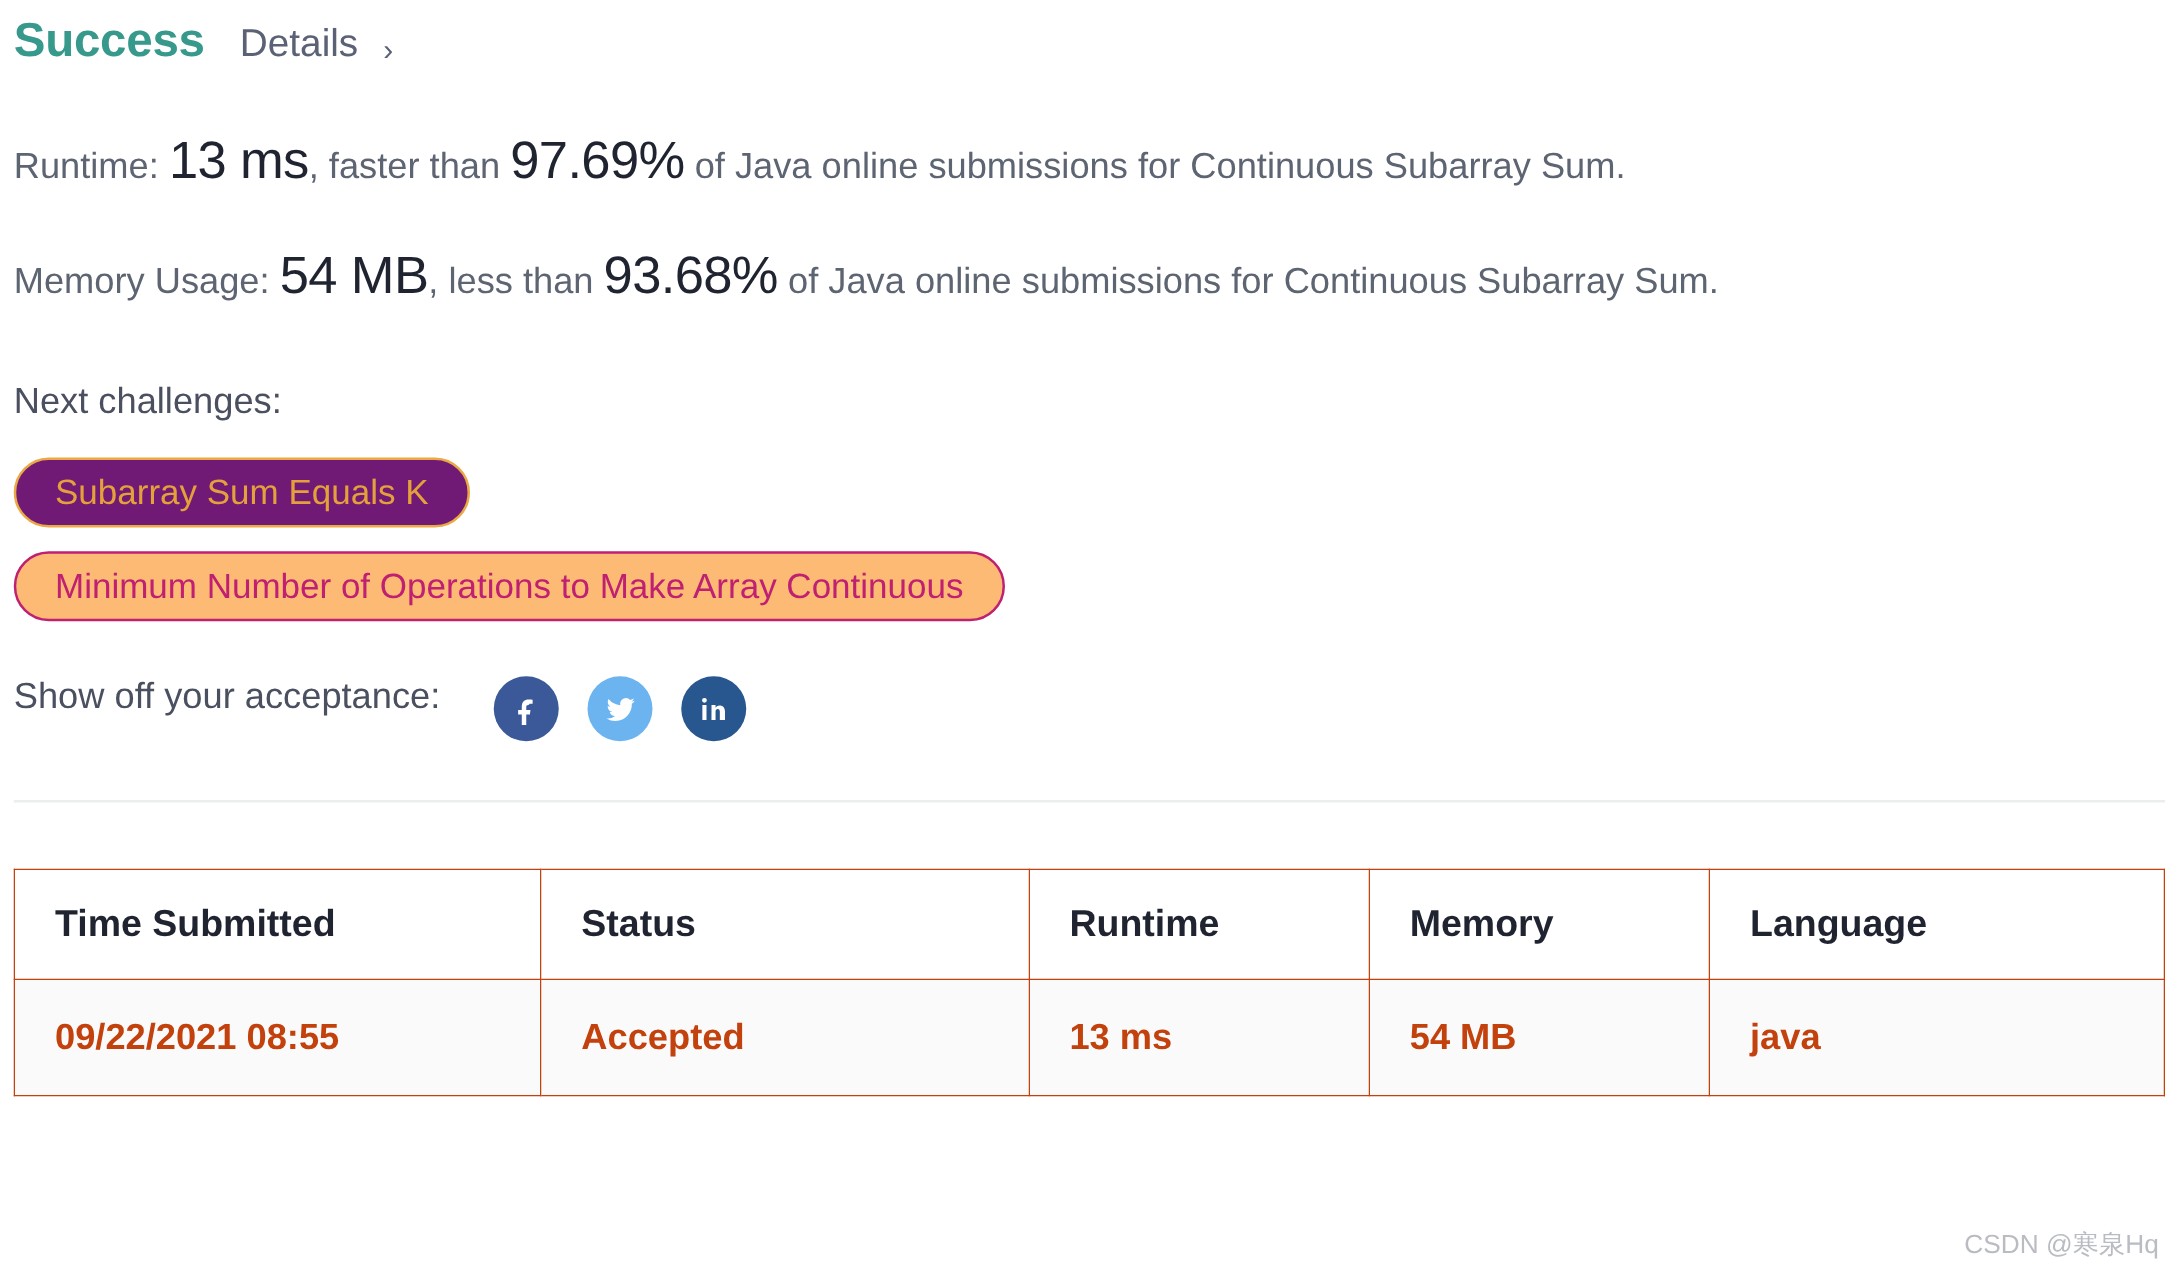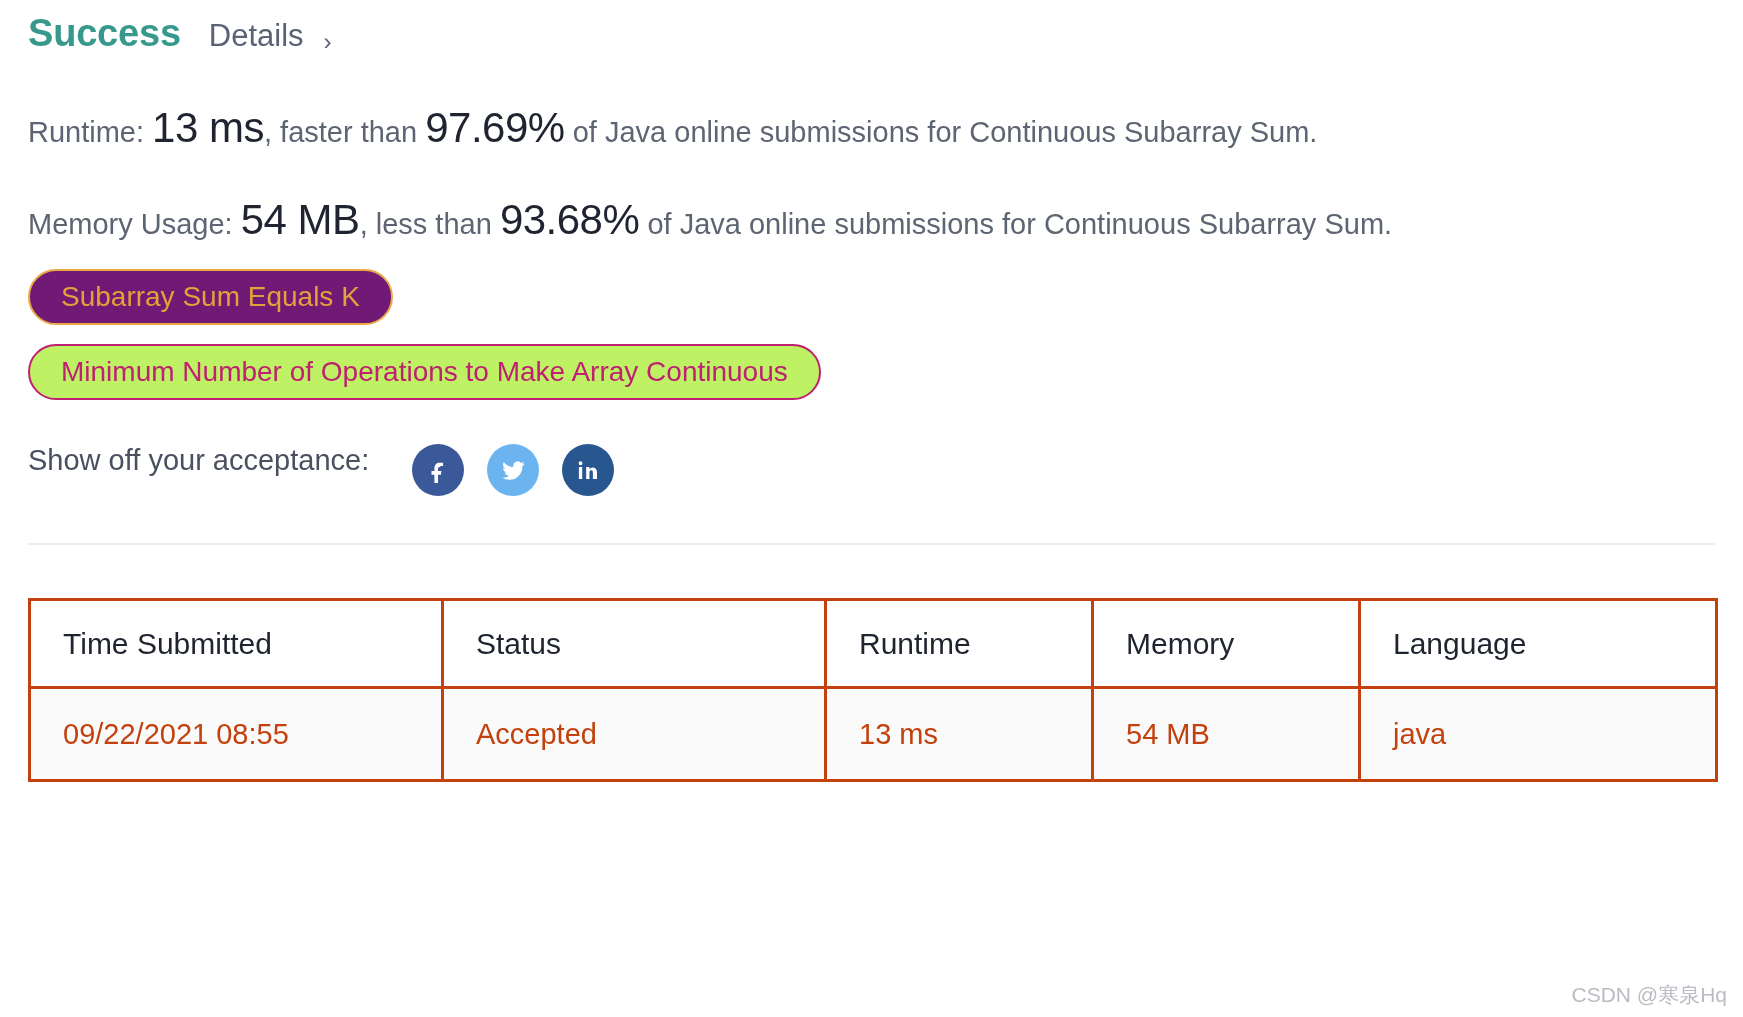--- a/index.html
+++ b/index.html
@@ -10,21 +10,21 @@
     background: #ffffff;
     font-family: "Liberation Sans", sans-serif;
     overflow: hidden;
   }
 
   .page {
     position: relative;
     width: 1743px;
     height: 1017px;
     background: #ffffff;
-    padding: 0 28px;
+    padding: 0 11px;
   }
 
   
   .status-header {
     display: flex;
     align-items: baseline;
     gap: 28px;
     padding-top: 12px;
     height: 60px;
   }
@@ -83,21 +83,21 @@
     font-size: 28px;
     cursor: pointer;
     white-space: nowrap;
   }
   .tag-amber {
     background: #701a75;
     border: 2px solid #eaa944;
     color: #e4a03b;
   }
   .tag-pink {
-    background: #bef264;
+    background: #fdba74;
     border: 2px solid #bf2071;
     color: #bf2071;
     margin-top: 19px;
   }
 
   
   .share-row {
     display: flex;
     align-items: flex-start;
     margin-top: 44px;
@@ -132,24 +132,24 @@
 
   
   .submissions-table {
     margin-top: 53px;
     width: 100%;
     border-collapse: collapse;
     table-layout: fixed;
   }
   .submissions-table th,
   .submissions-table td {
-    border: 3px solid #c2410c;
+    border: 1px solid #c2410c;
     text-align: left;
     padding: 0 32px;
-    font-weight: normal;
+    font-weight: bold;
     vertical-align: middle;
   }
   .submissions-table th {
     height: 88px;
     font-size: 30px;
     color: #1f2430;
     background: #ffffff;
   }
   .submissions-table td {
     height: 93px;
@@ -195,20 +195,21 @@
     <span>of Java online submissions for Continuous Subarray Sum.</span>
   </div>
 
   <div class="stat-line memory">
     <span>Memory Usage:</span>
     <span class="stat-big">54 MB</span><span>, less than</span>
     <span class="stat-big">93.68%</span>
     <span>of Java online submissions for Continuous Subarray Sum.</span>
   </div>
 
+  <div class="next-challenges-label">Next challenges:</div>
 
   <div class="tag-list">
     <div><span class="tag tag-amber">Subarray Sum Equals K</span></div>
     <div><span class="tag tag-pink">Minimum Number of Operations to Make Array Continuous</span></div>
   </div>
 
   <div class="share-row">
     <span class="share-label">Show off your acceptance:</span>
     <span class="social-icons">
       <span class="social-icon fb">

